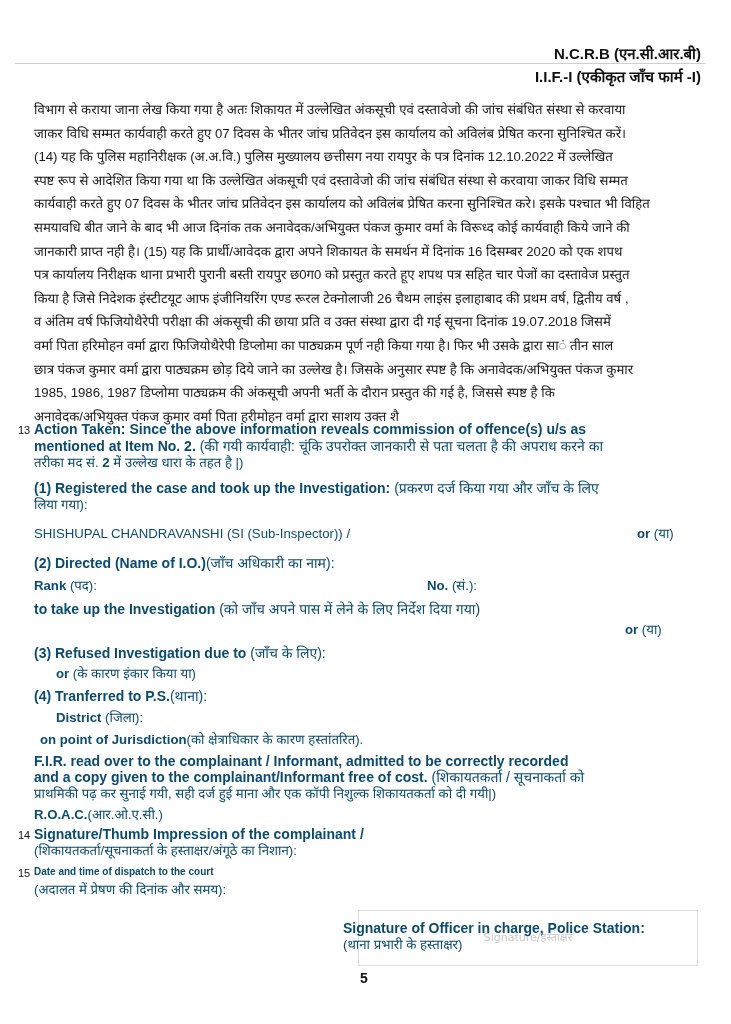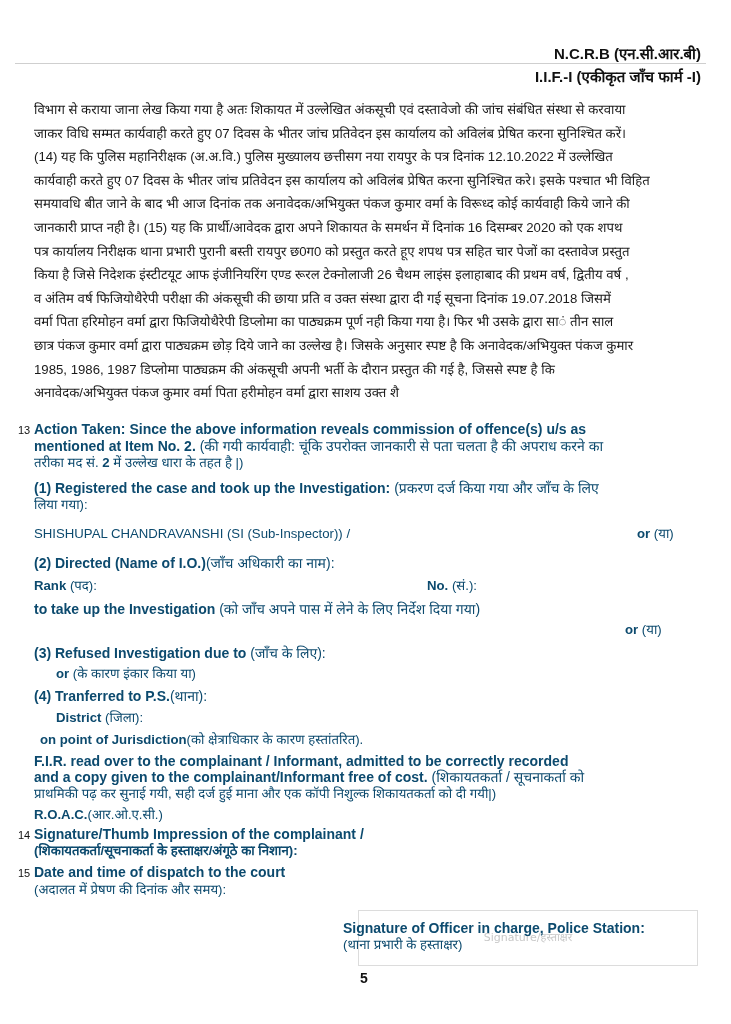--- a/index.html
+++ b/index.html
@@ -19,20 +19,21 @@
 <body>
 
 <div class="hdr hdr1">N.C.R.B (एन.सी.आर.बी)</div>
 <div class="hdr-rule"></div>
 <div class="hdr hdr2">I.I.F.-I (एकीकृत जाँच फार्म -I)</div>
 
 <div class="para" style="top:98px;">
   <div>विभाग से कराया जाना लेख किया गया है अतः शिकायत में उल्लेखित अंकसूची एवं दस्तावेजो की जांच संबंधित संस्था से करवाया</div>
   <div>जाकर विधि सम्मत कार्यवाही करते हुए 07 दिवस के भीतर जांच प्रतिवेदन इस कार्यालय को अविलंब प्रेषित करना सुनिश्चित करें।</div>
   <div>(14) यह कि  पुलिस महानिरीक्षक (अ.अ.वि.)  पुलिस मुख्यालय छत्तीसग नया रायपुर के पत्र दिनांक 12.10.2022 में उल्लेखित</div>
+  <div>स्पष्ट रूप से आदेशित किया गया था कि उल्लेखित अंकसूची एवं दस्तावेजो की जांच संबंधित संस्था से करवाया जाकर विधि सम्मत</div>
   <div>कार्यवाही करते हुए 07 दिवस के भीतर जांच प्रतिवेदन इस कार्यालय को अविलंब प्रेषित करना सुनिश्चित करे। इसके पश्चात भी विहित</div>
   <div>समयावधि बीत जाने के बाद भी आज दिनांक तक अनावेदक/अभियुक्त पंकज कुमार वर्मा के विरूध्द कोई कार्यवाही किये जाने की</div>
   <div>जानकारी प्राप्त नही है। (15) यह कि प्रार्थी/आवेदक द्वारा अपने शिकायत के समर्थन में दिनांक 16 दिसम्बर 2020 को एक शपथ</div>
   <div>पत्र कार्यालय निरीक्षक थाना प्रभारी पुरानी बस्ती रायपुर छ0ग0 को प्रस्तुत करते हूए शपथ पत्र सहित चार पेजों का दस्तावेज प्रस्तुत</div>
   <div>किया है जिसे निदेशक इंस्टीटयूट आफ इंजीनियरिंग एण्ड रूरल टेक्नोलाजी 26 चैथम लाइंस इलाहाबाद की प्रथम वर्ष, द्वितीय वर्ष ,</div>
   <div>व अंतिम वर्ष फिजियोथैरेपी परीक्षा की अंकसूची की छाया प्रति व उक्त संस्था द्वारा दी गई सूचना दिनांक 19.07.2018 जिसमें</div>
   <div>वर्मा पिता हरिमोहन वर्मा द्वारा फिजियोथैरेपी डिप्लोमा का पाठ्यक्रम पूर्ण नही किया गया है। फिर भी उसके द्वारा सा◌ं तीन साल</div>
   <div>छात्र पंकज कुमार वर्मा द्वारा पाठ्यक्रम छोड़ दिये जाने का उल्लेख है।  जिसके अनुसार स्पष्ट है कि अनावेदक/अभियुक्त पंकज कुमार</div>
   <div>1985, 1986, 1987 डिप्लोमा पाठ्यक्रम की अंकसूची अपनी भर्ती के दौरान प्रस्तुत की गई है, जिससे स्पष्ट है कि</div>
   <div>अनावेदक/अभियुक्त पंकज कुमार वर्मा पिता हरीमोहन वर्मा द्वारा साशय उक्त शै</div>
@@ -94,24 +95,24 @@
   <span class="b">and a copy given to the complainant/Informant free of cost. </span><span>(शिकायतकर्ता / सूचनाकर्ता को</span>
 </div>
 <div class="row" style="left:34px; top:786px;">प्राथमिकी पढ़ कर सुनाई गयी, सही दर्ज हुई माना और एक कॉपी निशुल्क शिकायतकर्ता को दी गयी|)</div>
 
 <div class="row" style="left:34px; top:807px;">
   <span class="b">R.O.A.C.</span><span>(आर.ओ.ए.सी.)</span>
 </div>
 
 <span class="num" style="left:18px; top:829px;">14</span>
 <div class="row b" style="left:34px; top:826px; font-size:14px;">Signature/Thumb Impression of the complainant /</div>
-<div class="row b" style="left:34px; top:843px; font-weight:bold;">(शिकायतकर्ता/सूचनाकर्ता के हस्ताक्षर/अंगूठे का निशान):</div>
+<div class="row b" style="left:34px; top:843px; font-weight:normal;">(शिकायतकर्ता/सूचनाकर्ता के हस्ताक्षर/अंगूठे का निशान):</div>
 
 <span class="num" style="left:18px; top:867px;">15</span>
-<div class="row b" style="left:34px; top:864px; font-size:14px;">Date and time of dispatch to the court</div>
+<div class="row b" style="left:34px; top:864px; font-size:10px;">Date and time of dispatch to the court</div>
 <div class="row" style="left:34px; top:882px;">(अदालत में प्रेषण की दिनांक और समय):</div>
 
 <div class="sigbox">Signature/हस्ताक्षर</div>
 
 <div class="row b" style="left:343px; top:920px; font-size:14px;">Signature of Officer in charge, Police Station:</div>
 <div class="row" style="left:343px; top:937px;">(थाना प्रभारी के हस्ताक्षर)</div>
 
 <div class="pageno">5</div>
 
 </body></html>

